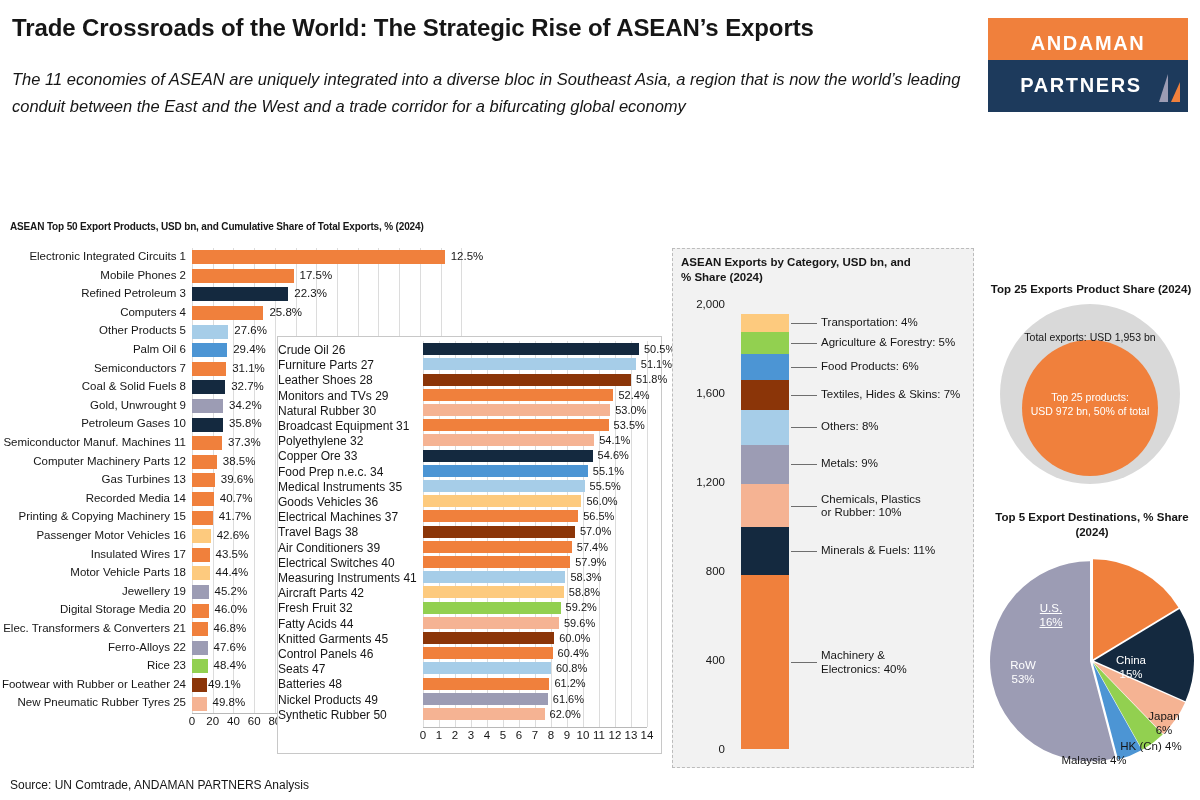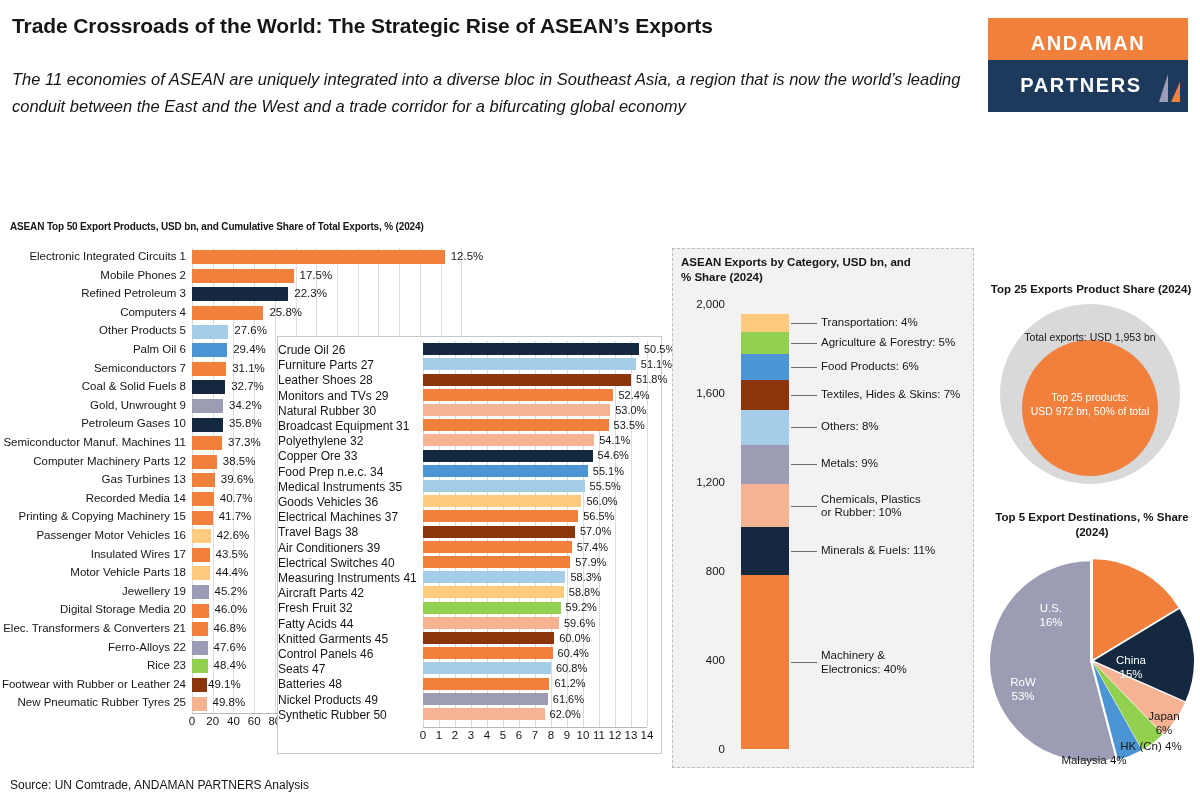--- a/index.html
+++ b/index.html
@@ -6,21 +6,21 @@
   html, body { margin:0; padding:0; }
   body {
     width:1200px; height:800px; position:relative; overflow:hidden;
     background:#ffffff;
     font-family:"Liberation Sans", sans-serif;
     color:#161616;
   }
   
   #header-title {
     position:absolute; left:12px; top:14px; width:960px;
-    font-size:21px; font-weight:bold; letter-spacing:-0.1px;
+    font-size:24px; font-weight:bold; letter-spacing:-0.1px;
   }
   #header-subtitle {
     position:absolute; left:12px; top:66px; width:960px;
     font-size:16.5px; font-style:italic; line-height:27px;
   }
   #logo { position:absolute; left:988px; top:8px; width:200px; height:104px; }
   #logo-top {
     position:absolute; left:0; top:0; width:200px; height:52px;
     background:#F0803C;
     margin-top:10px;
@@ -554,22 +554,22 @@
 <div id="pie-wrap">
   <svg id="pie-svg" viewBox="0 0 212 226" width="212" height="226">
       <path d="M 106.98143510400787 116.25736259175322 L 106.98143510400787 16.25736259175322 A 100 100 0 0 1 192.49571140454248 64.41810576070071 Z" fill="#F0803C"></path>
       <path d="M 107.99589078550068 117.87185956003857 L 193.5101670860353 66.03260272898606 A 100 100 0 0 1 199.43715308708192 158.35019387227794 Z" fill="#14293F"></path>
       <path d="M 107.64034450919391 119.14423332024434 L 199.08160681077516 159.6225676324837 A 100 100 0 0 1 177.20859956954257 190.97916833001707 Z" fill="#F5B393"></path>
       <path d="M 107.19622106098244 119.60282724373592 L 176.76447612133109 191.43776225350865 A 100 100 0 0 1 156.26797626137625 206.73469765607484 Z" fill="#92D050"></path>
       <path d="M 106.75053400975875 119.85383351469204 L 155.82228921015258 206.98570392703095 A 100 100 0 0 1 132.11599240070953 216.583319818595 Z" fill="#4C95D4"></path>
       <path d="M 104.0164199723535 118.25575432336902 L 129.38187836330428 214.98524062727193 A 100 100 0 1 1 104.01641997235349 18.25575432336902 Z" fill="#9C9CB4"></path>
     </svg>
   <div id="pie-labels">
-      <div class="pie-label" style="left: 30px; top: 58px; width: 70px; color: rgb(255, 255, 255);">U.S.<br>16%</div>
+      <div class="pie-label" style="left: 30px; top: 58px; width: 70px; color: rgb(255, 255, 255); text-decoration: underline;">U.S.<br>16%</div>
       <div class="pie-label" style="left: 110px; top: 110px; width: 70px; color: rgb(255, 255, 255);">China<br>15%</div>
       <div class="pie-label" style="left: 148px; top: 166px; width: 60px; color: rgb(22, 22, 22);">Japan<br>6%</div>
       <div class="pie-label" style="left: 120px; top: 196px; width: 90px; color: rgb(22, 22, 22);">HK (Cn) 4%</div>
       <div class="pie-label" style="left: 60px; top: 210px; width: 96px; color: rgb(22, 22, 22);">Malaysia 4%</div>
-      <div class="pie-label" style="left: 6px; top: 132px; width: 62px; color: rgb(255, 255, 255);">RoW<br>53%</div>
+      <div class="pie-label" style="left: 6px; top: 115px; width: 62px; color: rgb(255, 255, 255);">RoW<br>53%</div>
     </div>
 </div>
 
 <div id="source">Source: UN Comtrade, ANDAMAN PARTNERS Analysis</div>
 
 </body></html>

